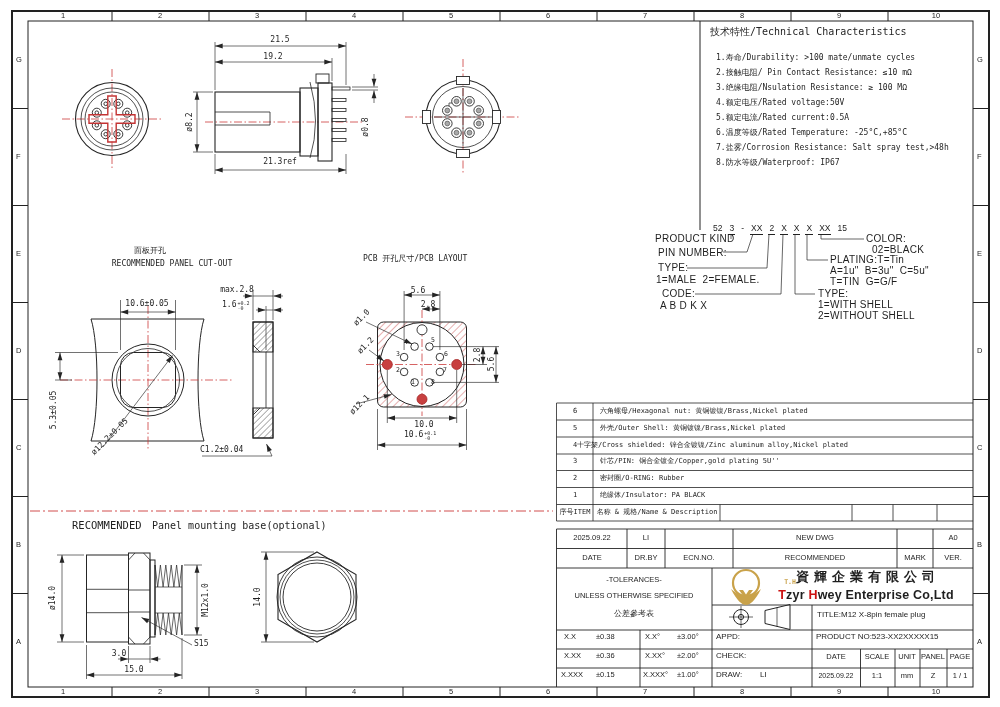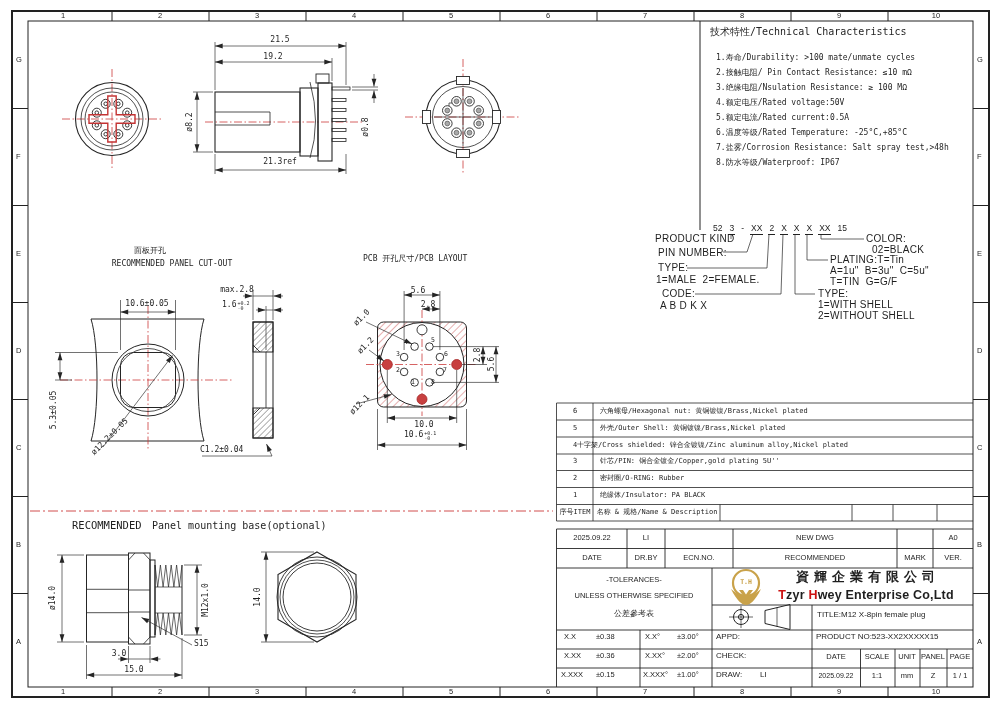--- a/index.html
+++ b/index.html
@@ -17,21 +17,21 @@
   .code-row{position:absolute;left:712px;top:223px;display:flex;gap:5px;font-size:8.5px;
             font-family:"Liberation Sans",sans-serif;}
   .code-row span{display:inline-block;padding:0 1px 1px 1px;}
   .code-row span.u{border-bottom:1px solid #222;}
   .bom{font-size:7px;}
   .lb{font-family:"Liberation Sans",sans-serif;font-size:7.5px;}
   .lb8{font-family:"Liberation Sans",sans-serif;font-size:8px;}
   .cn{font-size:13px;font-weight:bold;letter-spacing:5px;font-family:"Liberation Sans",sans-serif;}
   .en{font-size:12.5px;font-weight:bold;font-family:"Liberation Sans",sans-serif;letter-spacing:.2px;}
   .en .red{color:#cc1111;}
-  .gold{color:#c9a24a;}
+  .gold{color:#c9a24a;margin-left:44px;}
   .tolst{display:inline-flex;flex-direction:column;font-size:5px;line-height:1.05;vertical-align:2px;margin-left:1px;}
 </style>
 </head>
 <body>
 
 <div class="sheet">
 
 <svg width="1000" height="707" viewBox="0 0 1000 707">
   <defs>
     <marker id="ar" markerWidth="10" markerHeight="8" refX="8.2" refY="3" orient="auto-start-reverse" markerUnits="userSpaceOnUse">

